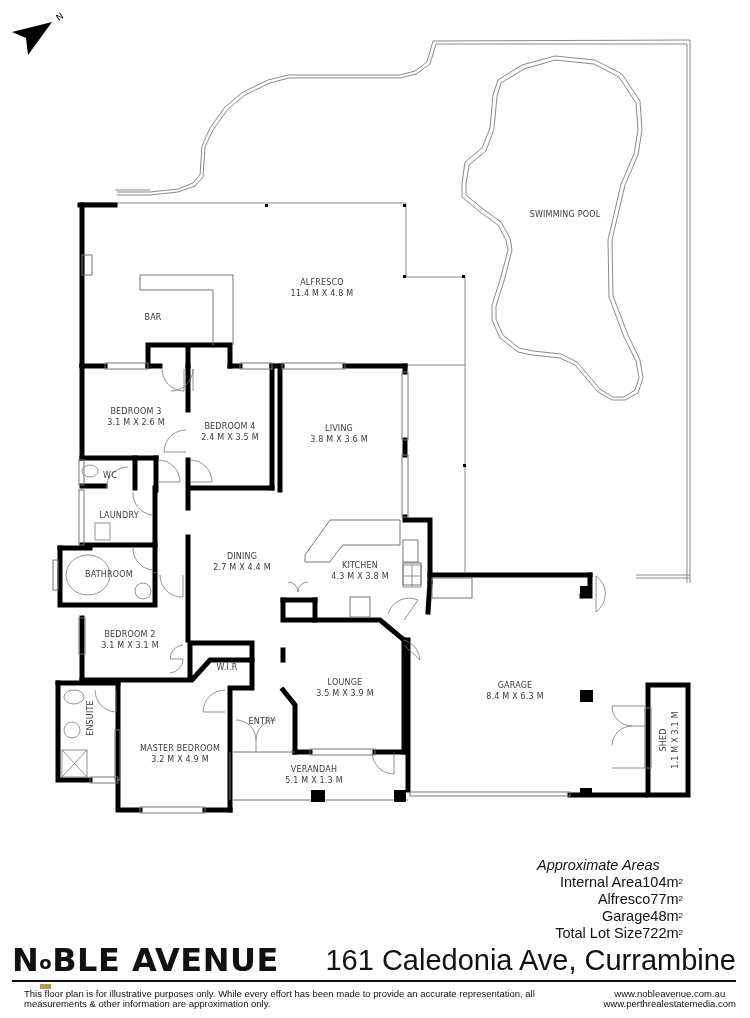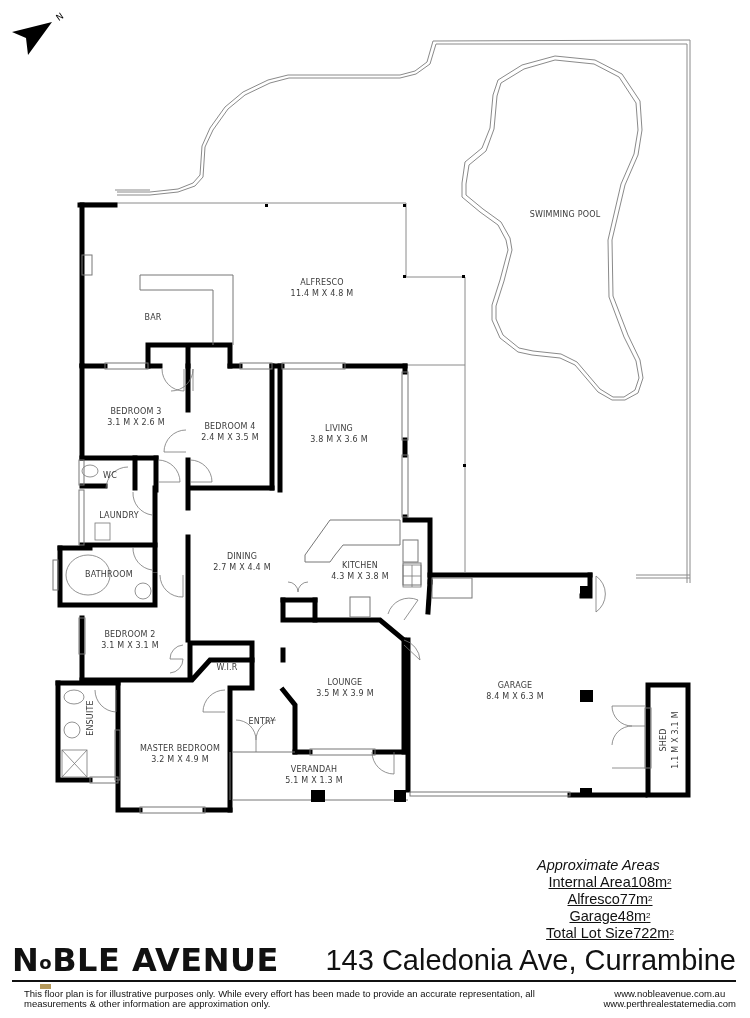--- a/index.html
+++ b/index.html
@@ -1,21 +1,21 @@
 <!DOCTYPE html>
 <html><head>
 <meta charset="utf-8">
 <style>
   html, body { margin:0; padding:0; background:#ffffff; }
   body { width:750px; height:1018px; position:relative; overflow:hidden; font-family:"DejaVu Sans", sans-serif; }
   svg.plan { position:absolute; left:0; top:0; width:750px; height:850px; }
   .rl { font-family:"DejaVu Sans", sans-serif; font-size:8px; fill:#3a3a3a; letter-spacing:0.2px; }
   .areas { position:absolute; left:537px; top:857px; width:146px; font-family:"Liberation Sans", sans-serif; color:#111; }
   .areas .ttl { font-style:italic; font-size:14.5px; line-height:17px; }
-  .areas .row { display:flex; justify-content:center; font-size:14.5px; line-height:17px;text-decoration:underline; }
+  .areas .row { display:flex; justify-content:flex-end; font-size:14.5px; line-height:17px; }
   .areas sup { font-size:8px; vertical-align:top; position:relative; top:-1px; }
   .brand { position:absolute; left:12px; top:940px; font-family:"DejaVu Sans", sans-serif; font-weight:bold; font-size:32px; letter-spacing:0.5px; color:#111; line-height:40px;text-align:center; }
   .brand .o { position:relative; display:inline-block; font-size:18px; vertical-align:top; margin-top:3px; }
   .brand .o::after { content:""; position:absolute; left:1px; right:1px; bottom:-6px; height:5px; background:#b5995b; }
   .address { position:absolute; right:14px; top:942px; font-family:"Liberation Sans", sans-serif; font-size:29px; color:#111; line-height:36px; }
   .rule { position:absolute; left:12px; right:14px; top:980px; height:2px; background:#111; }
   .disclaimer { position:absolute; left:12px; top:989px; width:520px; font-family:"Liberation Sans", sans-serif; font-size:9.5px; line-height:10px; color:#111;margin-left:12px; }
   .links { position:absolute; right:14px; top:989px; font-family:"Liberation Sans", sans-serif; font-size:9.5px; line-height:9.5px; color:#111; text-align:center; }
   .links a { color:#111; text-decoration:none; display:block; }
 </style>
@@ -237,36 +237,36 @@
     <text class="rl" x="515" y="699">8.4 M X 6.3 M</text>
     <text class="rl" x="666" y="740" transform="rotate(-90 666 740)">SHED</text>
     <text class="rl" x="678" y="740" transform="rotate(-90 678 740)">1.1 M X 3.1 M</text>
   </g>
 </svg>
 
 <div class="areas">
   <div class="ttl">Approximate Areas</div>
   <div class="row">
       <span>Internal Area</span>
-      <span><span>108m</span><sup>2</sup></span>
+      <span><span>104m</span><sup>2</sup></span>
     </div>
   <div class="row">
       <span>Alfresco</span>
       <span><span>77m</span><sup>2</sup></span>
     </div>
   <div class="row">
       <span>Garage</span>
       <span><span>48m</span><sup>2</sup></span>
     </div>
   <div class="row">
       <span>Total Lot Size</span>
       <span><span>722m</span><sup>2</sup></span>
     </div>
 </div>
 
 <div class="brand"><span>N</span><span class="o">o</span><span>BLE AVENUE</span></div>
-<div class="address">143 Caledonia Ave, Currambine</div>
+<div class="address">161 Caledonia Ave, Currambine</div>
 <div class="rule"></div>
 <div class="disclaimer">This floor plan is for illustrative purposes only. While every effort has been made to provide an accurate representation, all measurements &amp; other information are approximation only.</div>
 <div class="links">
   <a>www.nobleavenue.com.au</a>
   <a>www.perthrealestatemedia.com</a>
 </div>
 
 </body></html>

